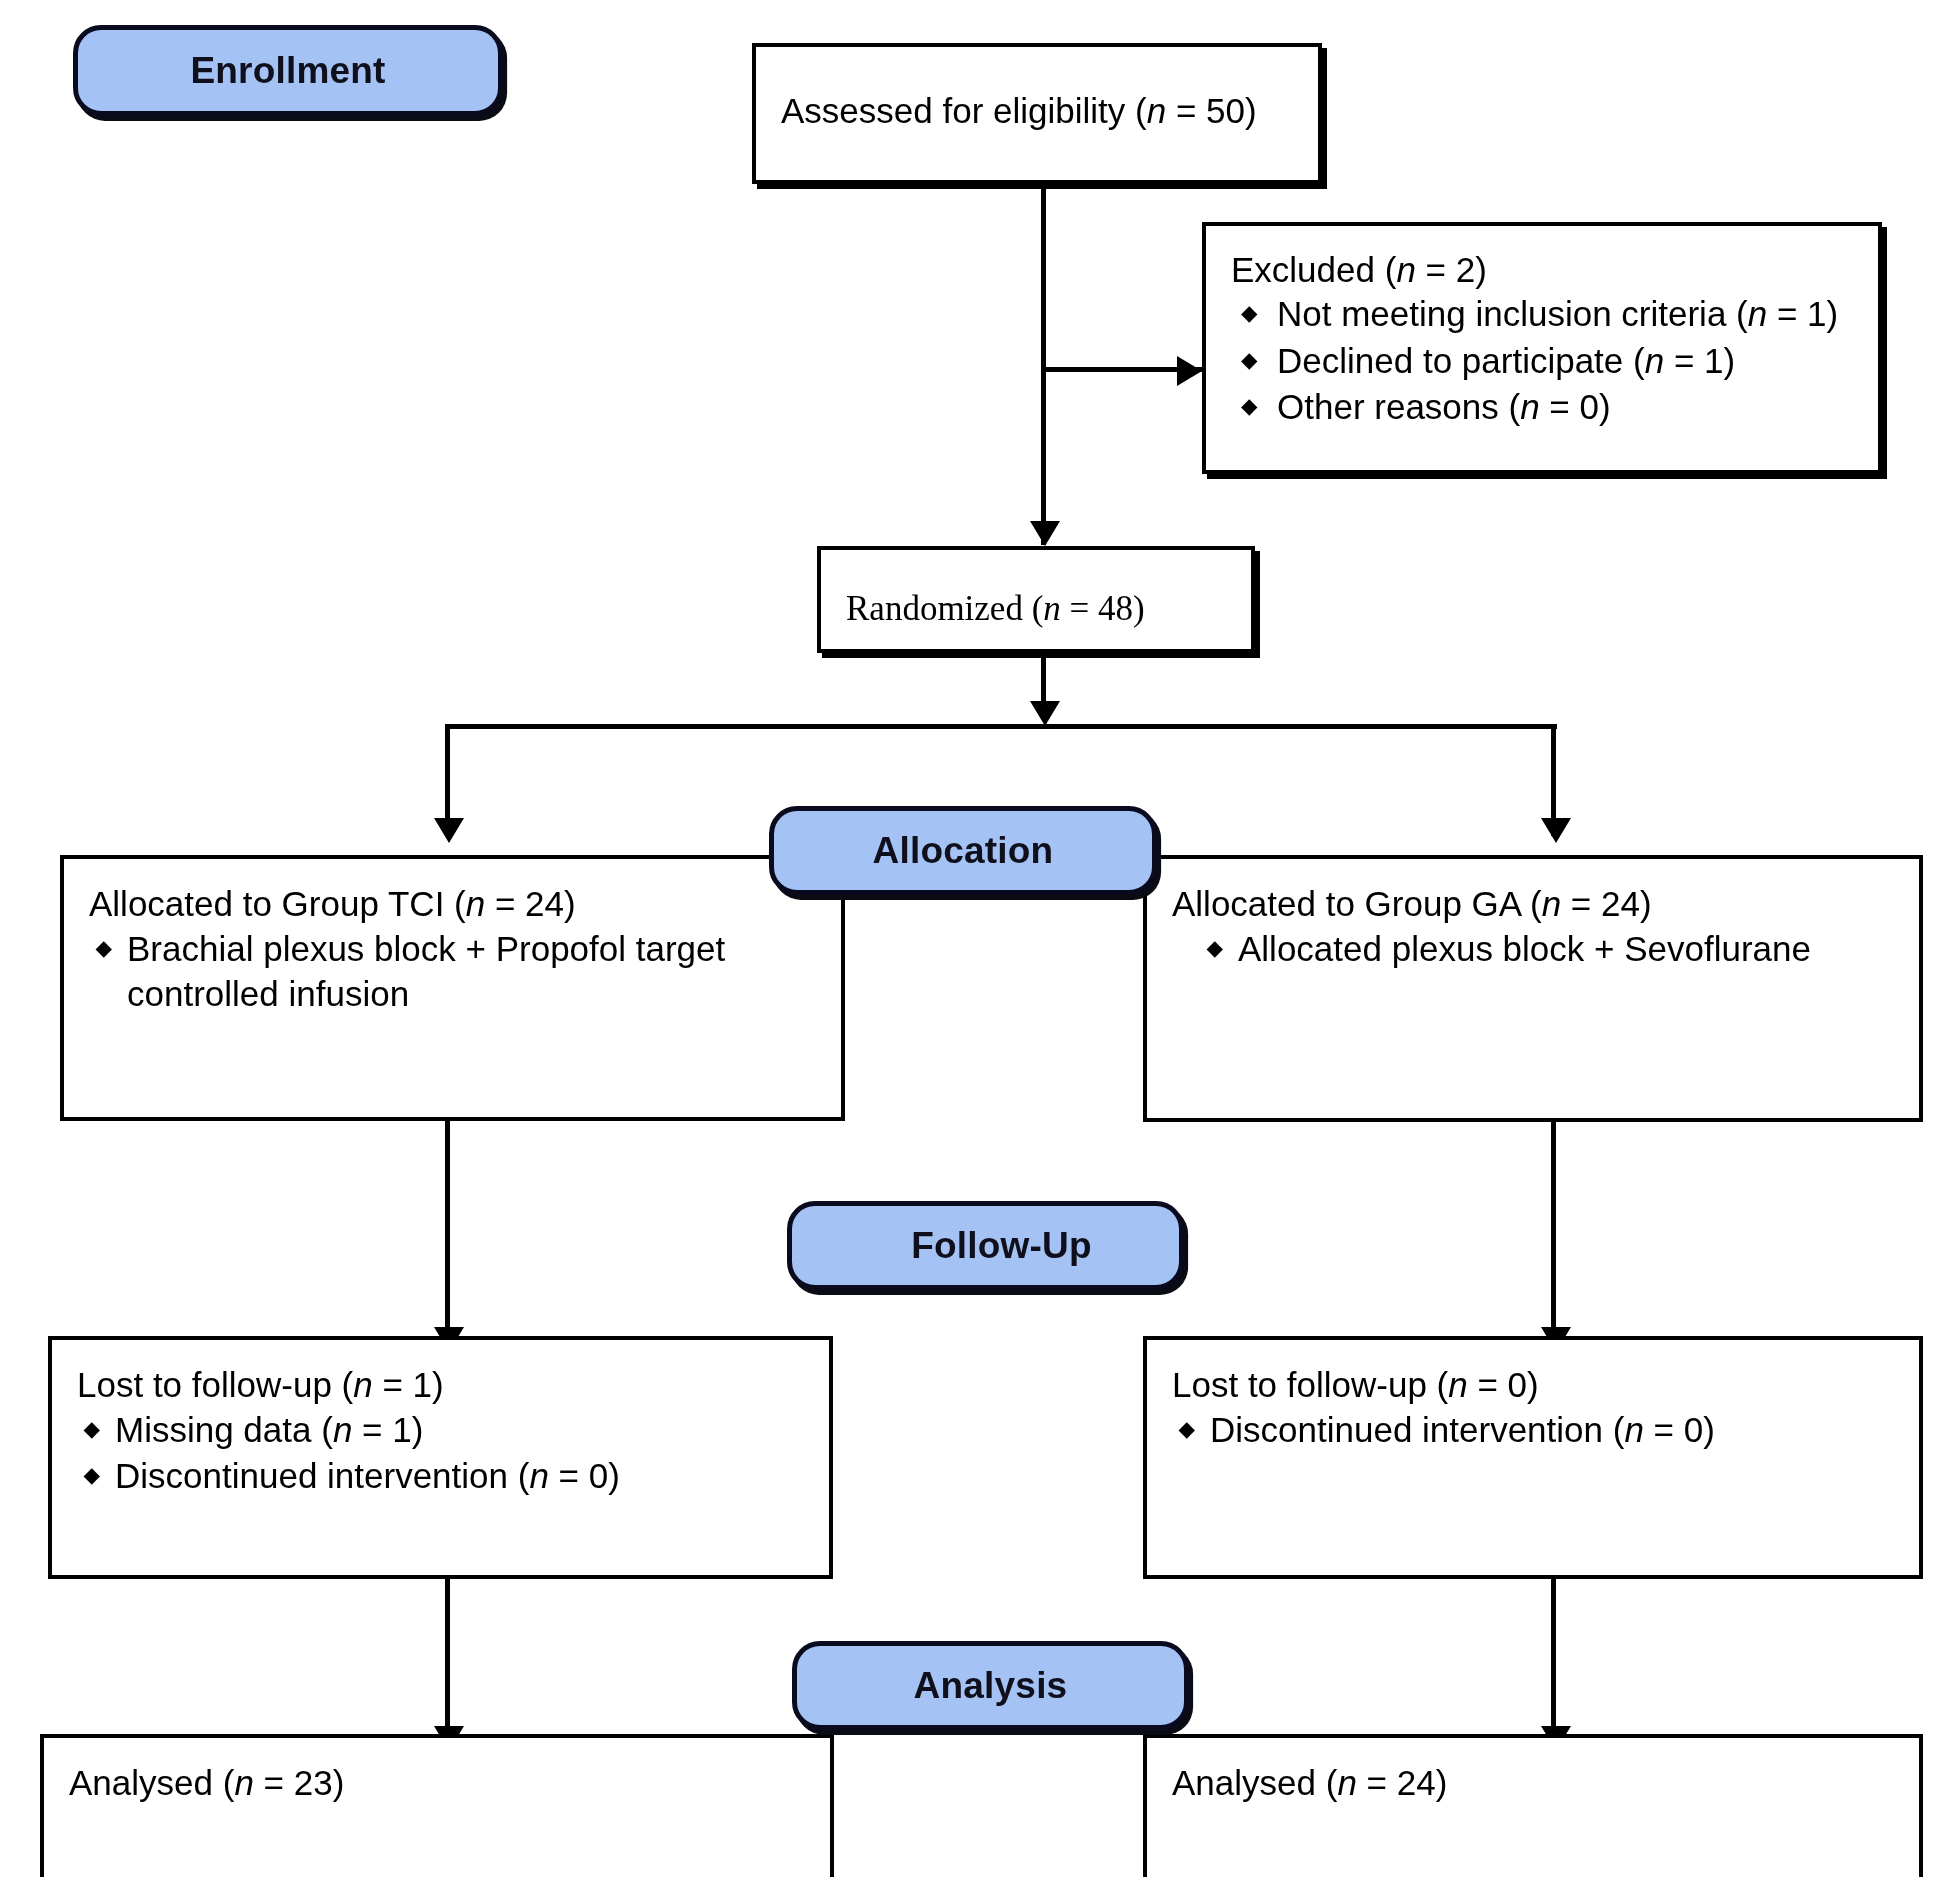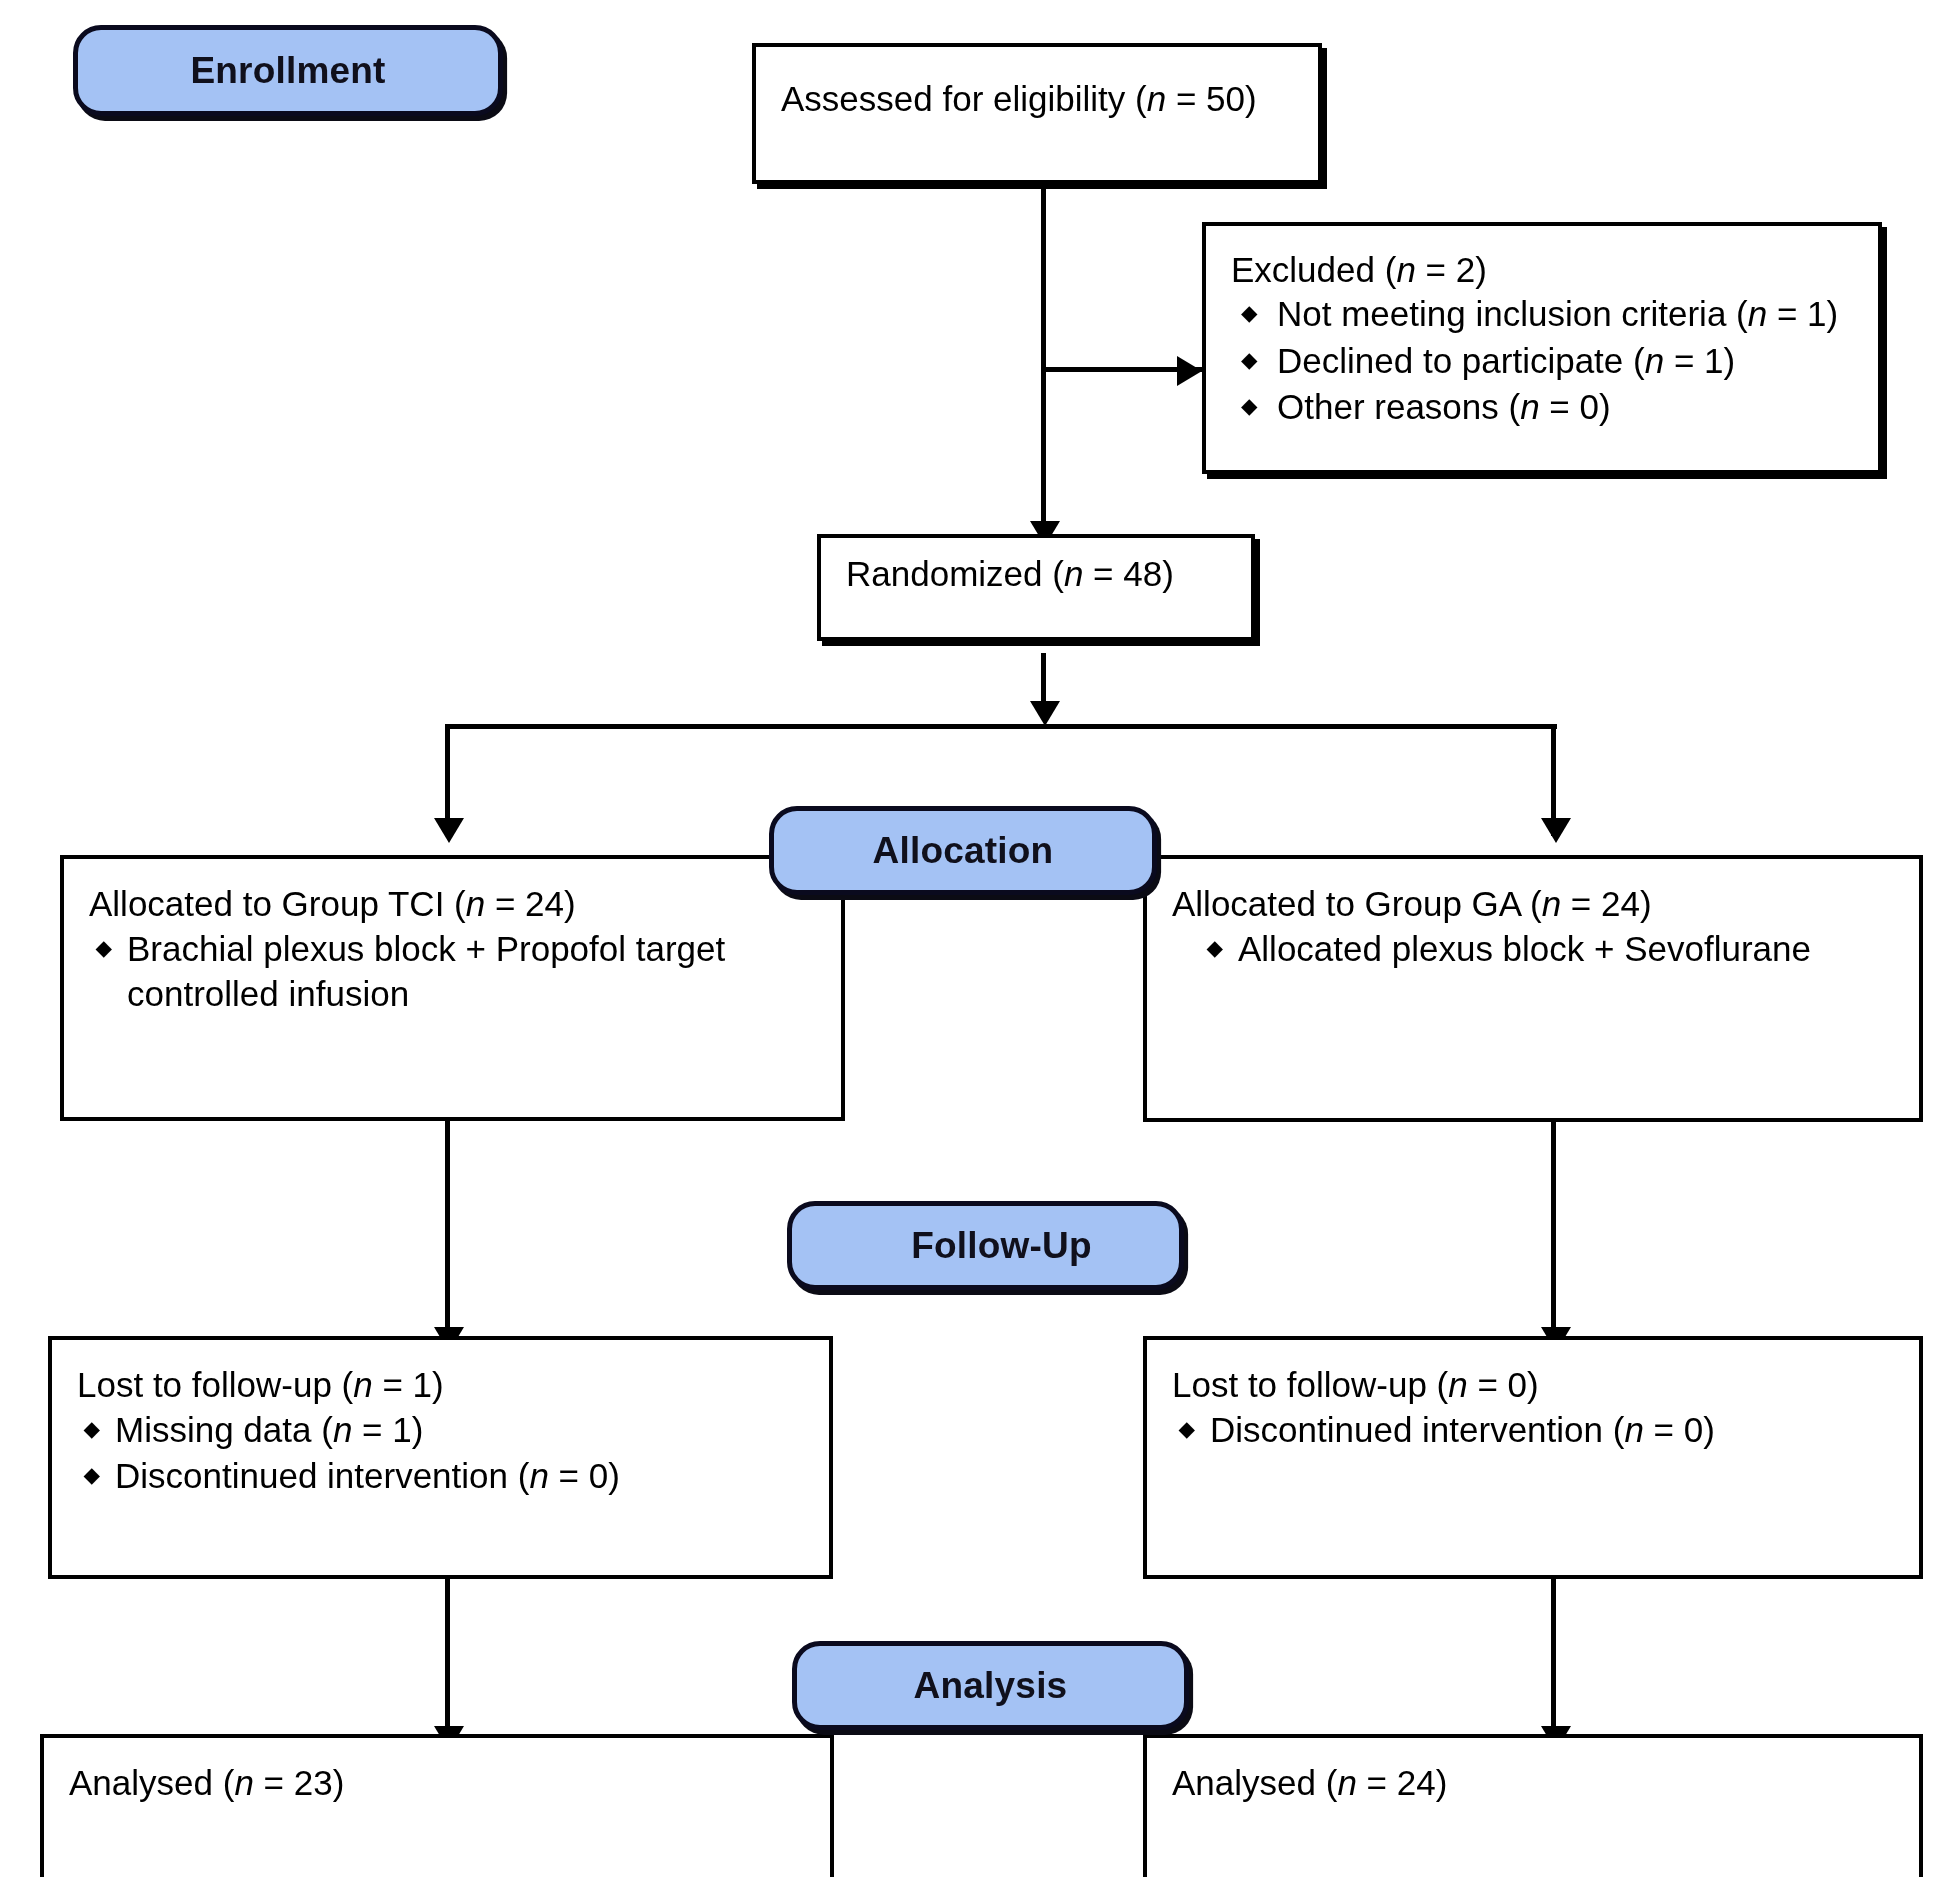--- a/index.html
+++ b/index.html
@@ -153,21 +153,21 @@
 
   <div class="vline" style="left:1551px; top:1121px; height:215px;"></div>
   <div class="arrow-down" style="left:1541px; top:1327px;"></div>
 
   <div class="vline" style="left:445px; top:1579px; height:155px;"></div>
   <div class="arrow-down" style="left:434px; top:1726px;"></div>
 
   <div class="vline" style="left:1551px; top:1579px; height:155px;"></div>
   <div class="arrow-down" style="left:1541px; top:1726px;"></div>
 
-  <div class="box shadowed" style="left:752px; top:43px; width:570px; height:141px; padding-top:30px;">
+  <div class="box shadowed" style="left:752px; top:43px; width:570px; height:141px; padding-top:42px;">
     <div class="line">
       <span>Assessed for eligibility (</span><span class="ital">n</span><span> = 50)</span>
     </div>
   </div>
 
   <div class="box shadowed" style="left:1202px; top:222px; width:680px; height:252px;">
     <div class="line">
       <span>Excluded (</span><span class="ital">n</span><span> = 2)</span>
     </div>
     <ul class="bul wide">
@@ -176,21 +176,21 @@
       </li>
       <li>
         <span>Declined to participate (</span><span class="ital">n</span><span> = 1)</span>
       </li>
       <li>
         <span>Other reasons (</span><span class="ital">n</span><span> = 0)</span>
       </li>
     </ul>
   </div>
 
-  <div class="box shadowed" style="left:817px; top:534px; width:438px; height:107px; padding-top:14px;">
+  <div class="box shadowed" style="left:817px; top:546px; width:438px; height:107px; padding-top:37px;font-family:Liberation Serif, serif;">
     <div class="line">
       <span>Randomized (</span><span class="ital">n</span><span> = 48)</span>
     </div>
   </div>
 
   <div class="box" style="left:48px; top:855px; width:785px; height:266px; padding-top:23px;margin-left:12px;">
     <div class="line">
       <span>Allocated to Group TCI (</span><span class="ital">n</span><span> = 24)</span>
     </div>
     <ul class="bul">

